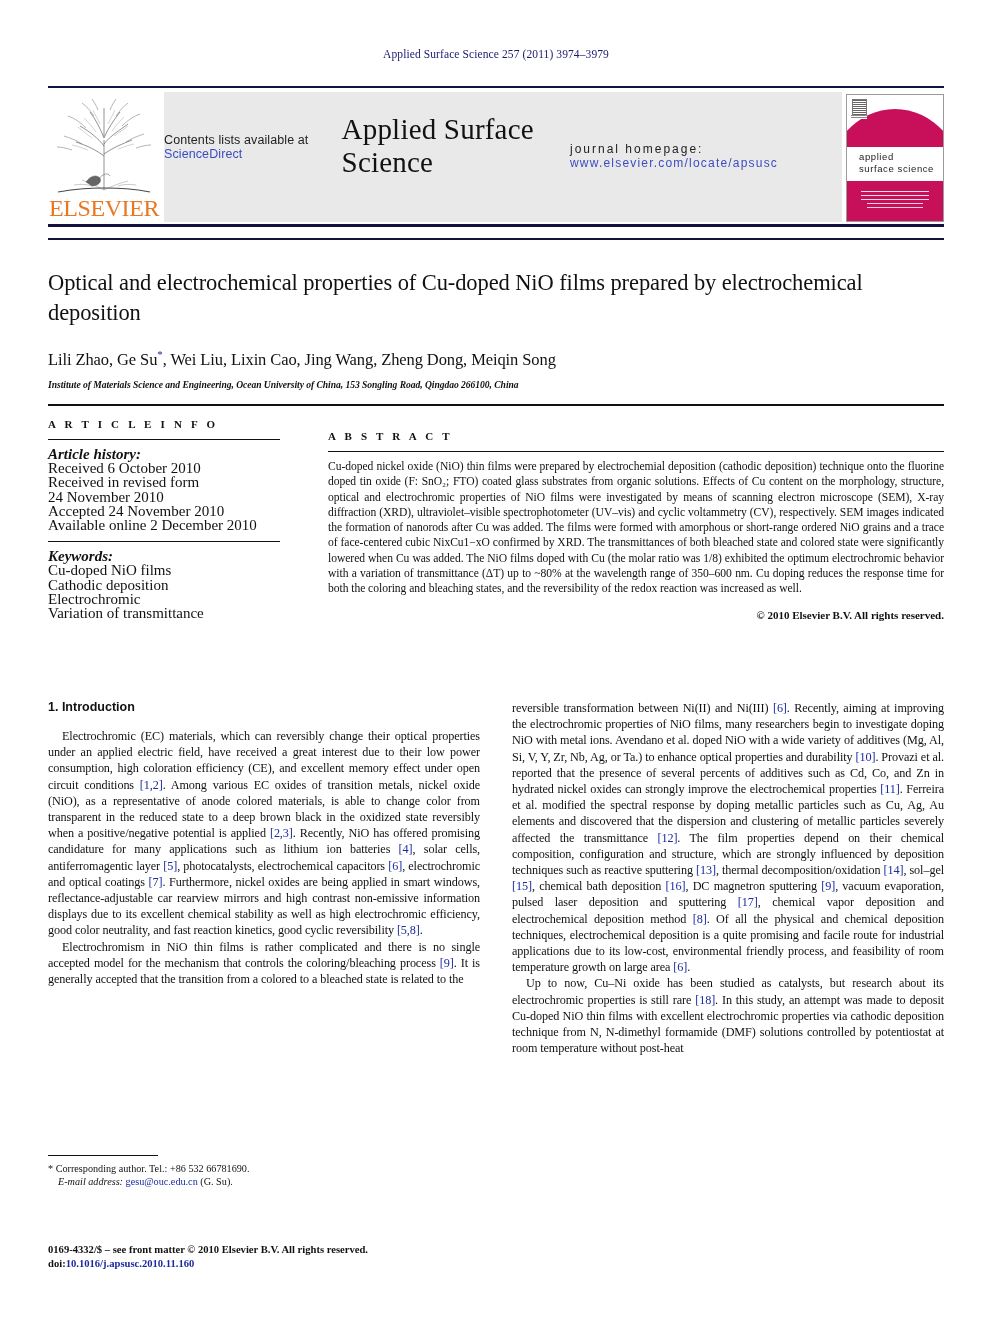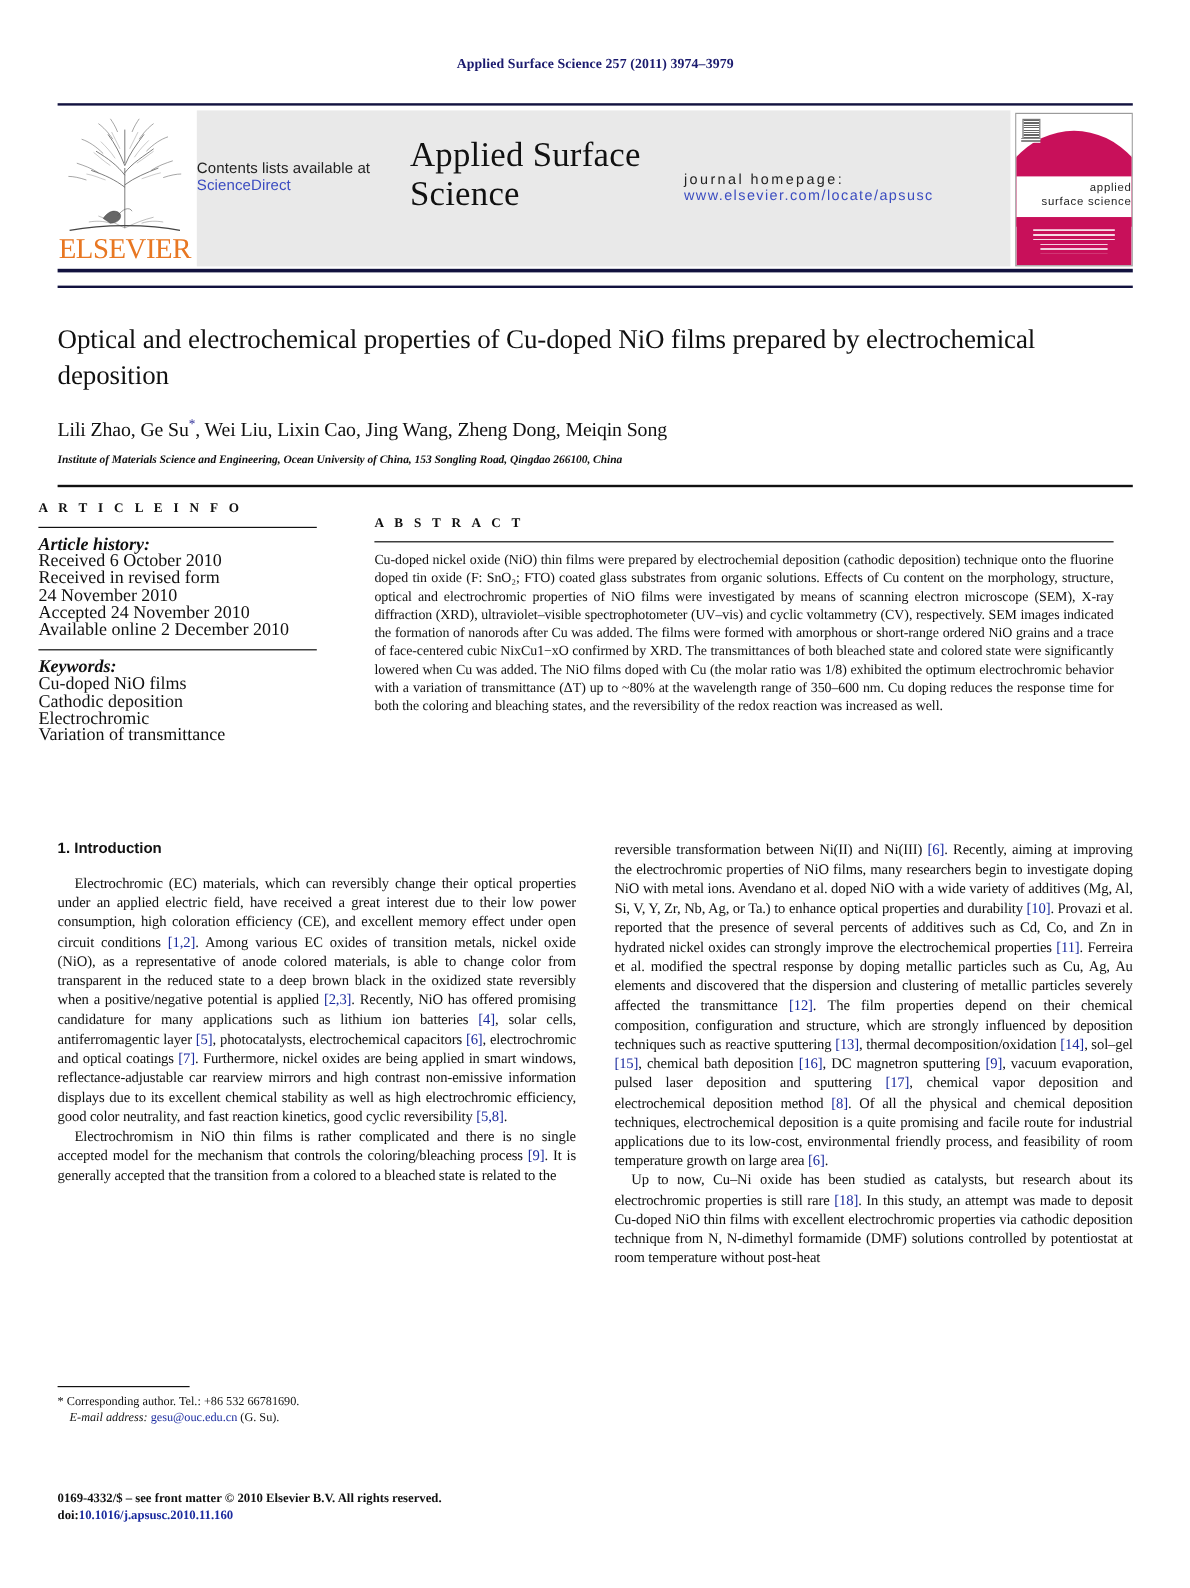--- a/index.html
+++ b/index.html
@@ -22,21 +22,21 @@
   }
 
   
   .running-head {
     position: absolute;
     top: 48px;
     left: 0;
     width: 992px;
     text-align: center;
     font-family: "Liberation Serif", serif;
-    font-weight: bold;
+    font-weight: normal;
     font-size: 11.5px;
     color: #1a1a6e;
     letter-spacing: 0.1px;
   }
 
   
   .masthead {
     position: absolute;
     top: 86px;
     left: 48px;
@@ -136,22 +136,22 @@
     border-radius: 50% 50% 0 0 / 100% 100% 0 0;
   }
   .cover-lower {
     position:absolute; top: 86px; left:0; right:0; bottom:0;
     background:#c8105a;
   }
   .cover-white-band {
     position:absolute; top:52px; left:0; right:0; height:34px; background:#fff;
   }
   .cover-title {
-    position:absolute; top:56px; left:1px; right:0;
-    text-align:right;
+    position:absolute; top:56px; left:12px; right:0;
+    text-align:left;
     font-family:"Liberation Sans", sans-serif;
     font-size:9.5px; color:#222; line-height:12px;
     letter-spacing:0.6px;
   }
   .cover-sub {
     position:absolute; top:96px; left:14px; right:14px; height:9px;
     background: repeating-linear-gradient(180deg, rgba(255,255,255,.85) 0 1.4px, transparent 1.4px 4px);
   }
   .cover-foot {
     position:absolute; bottom:10px; left:20px; right:20px; height:8px;
@@ -188,21 +188,21 @@
   .affiliation {
     font-family: "Liberation Serif", serif;
     font-style: italic;
     font-weight: bold;
     font-size: 9.6px;
     color: #111;
     letter-spacing: -0.05px;
   }
 
   
-  .infoabs { position: absolute; left: 32px; top: 418px; width: 896px; }
+  .infoabs { position: absolute; left: 48px; top: 418px; width: 896px; }
   .ia-row { display: flex; }
   .col-info { width: 232px; flex: 0 0 232px; }
   .col-gap  { width: 48px; flex: 0 0 48px; }
   .col-abs  { flex: 1 1 auto; margin-top: 12px; }
 
   .sec-label {
     font-family: "Liberation Serif", serif;
     font-weight: bold;
     font-size: 11px;
     letter-spacing: 3.2px;
@@ -417,20 +417,21 @@
           <div>Variation of transmittance</div>
         </div>
       </div>
 
       <div class="col-gap"></div>
 
       <div class="col-abs">
         <div class="sec-label">A B S T R A C T</div>
         <div class="hr-dark"></div>
         <div class="abstract-text">Cu-doped nickel oxide (NiO) thin films were prepared by electrochemial deposition (cathodic deposition) technique onto the fluorine doped tin oxide (F: SnO₂; FTO) coated glass substrates from organic solutions. Effects of Cu content on the morphology, structure, optical and electrochromic properties of NiO films were investigated by means of scanning electron microscope (SEM), X-ray diffraction (XRD), ultraviolet–visible spectrophotometer (UV–vis) and cyclic voltammetry (CV), respectively. SEM images indicated the formation of nanorods after Cu was added. The films were formed with amorphous or short-range ordered NiO grains and a trace of face-centered cubic NixCu1−xO confirmed by XRD. The transmittances of both bleached state and colored state were significantly lowered when Cu was added. The NiO films doped with Cu (the molar ratio was 1/8) exhibited the optimum electrochromic behavior with a variation of transmittance (ΔT) up to ~80% at the wavelength range of 350–600 nm. Cu doping reduces the response time for both the coloring and bleaching states, and the reversibility of the redox reaction was increased as well.</div>
+        <div class="copyright">© 2010 Elsevier B.V. All rights reserved.</div>
       </div>
 
     </div>
   </div>
 
   <div class="body-area">
     <div class="bcol">
       <div class="sec-head">1.  Introduction</div>
       <p class="body">Electrochromic (EC) materials, which can reversibly change their optical properties under an applied electric field, have received a great interest due to their low power consumption, high coloration efficiency (CE), and excellent memory effect under open circuit conditions <span class="ref">[1,2]</span>. Among various EC oxides of transition metals, nickel oxide (NiO), as a representative of anode colored materials, is able to change color from transparent in the reduced state to a deep brown black in the oxidized state reversibly when a positive/negative potential is applied <span class="ref">[2,3]</span>. Recently, NiO has offered promising candidature for many applications such as lithium ion batteries <span class="ref">[4]</span>, solar cells, antiferromagentic layer <span class="ref">[5]</span>, photocatalysts, electrochemical capacitors <span class="ref">[6]</span>, electrochromic and optical coatings <span class="ref">[7]</span>. Furthermore, nickel oxides are being applied in smart windows, reflectance-adjustable car rearview mirrors and high contrast non-emissive information displays due to its excellent chemical stability as well as high electrochromic efficiency, good color neutrality, and fast reaction kinetics, good cyclic reversibility <span class="ref">[5,8]</span>.</p>
       <p class="body">Electrochromism in NiO thin films is rather complicated and there is no single accepted model for the mechanism that controls the coloring/bleaching process <span class="ref">[9]</span>. It is generally accepted that the transition from a colored to a bleached state is related to the</p>

